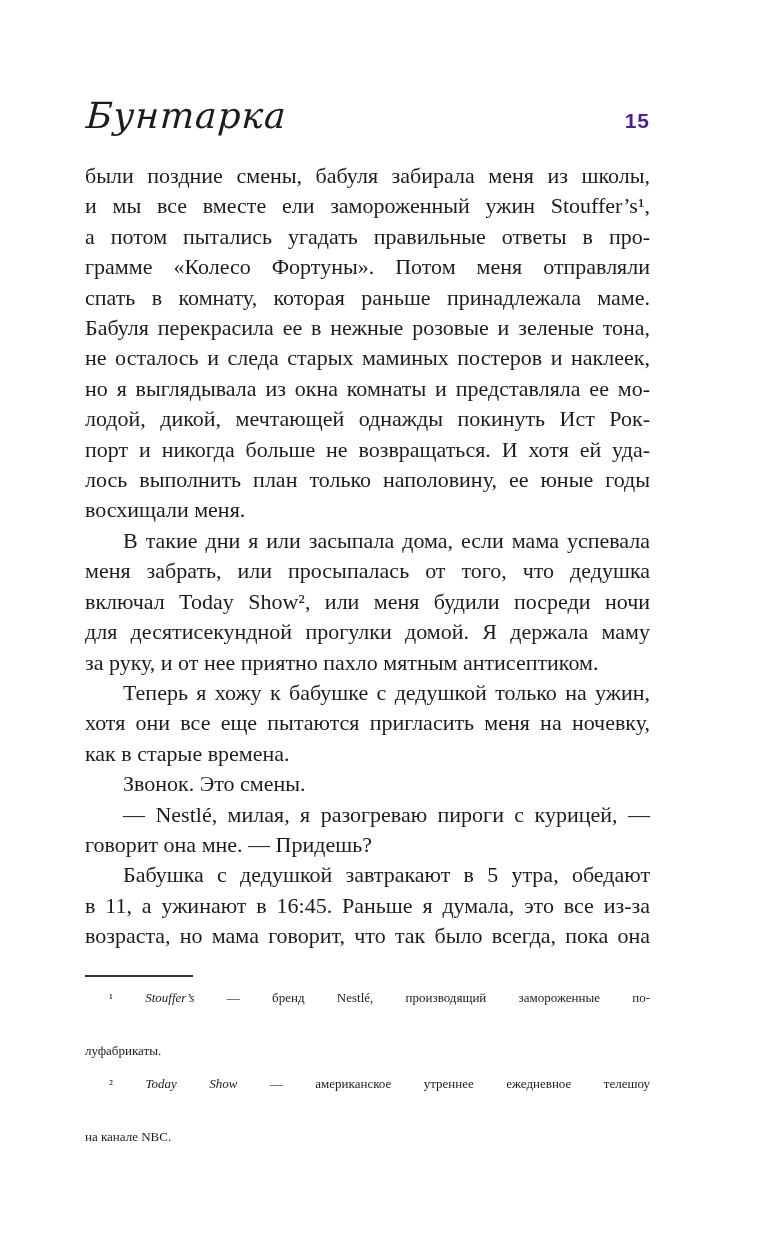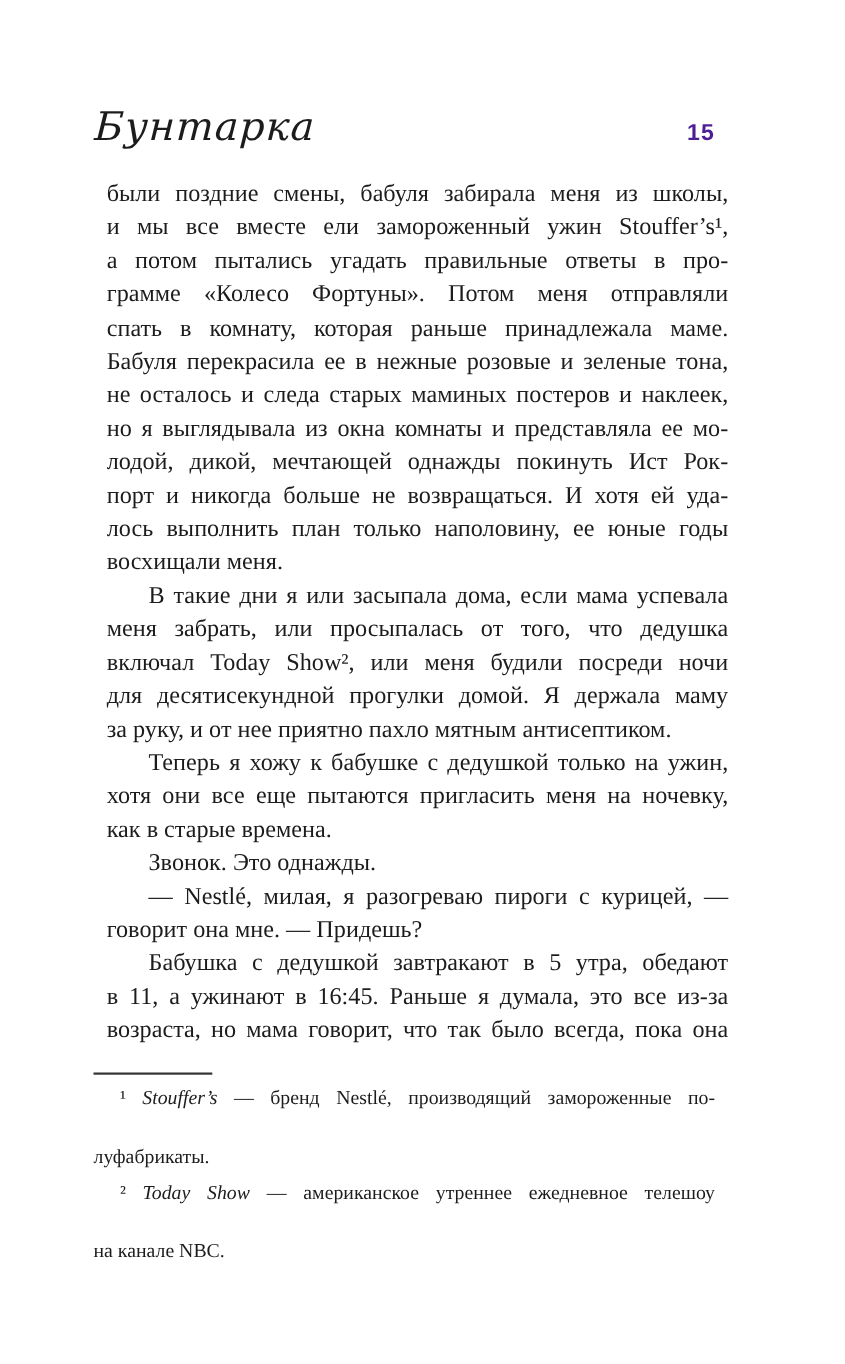--- a/index.html
+++ b/index.html
@@ -33,21 +33,21 @@
   .page-number {
     font-family: "Liberation Sans", sans-serif;
     font-weight: 700;
     font-size: 21px;
     letter-spacing: 1px;
     color: #4c1d95;
   }
   .body-text {
     position: absolute;
     top: 161px;
-    left: 97px;
+    left: 85px;
     width: 565px;
     font-size: 22px;
     line-height: 30.4px;
   }
   .line {
     text-align: justify;
     text-align-last: justify;
     white-space: normal;
   }
   .line.endline { text-align-last: left; }
@@ -57,21 +57,21 @@
     top: 975px;
     left: 85px;
     width: 108px;
     border-top: 2px solid #333333;
   }
   .footnotes {
     position: absolute;
     top: 984px;
     left: 85px;
     width: 565px;
-    font-size: 18px;
+    font-size: 13px;
     line-height: 28.5px;
   }
   .footnote { margin-bottom: 5px; }
   .fline {
     text-align: justify;
     text-align-last: justify;
   }
   .fline.endline { text-align-last: left; margin-top: 24px; }
   .fline.indent { text-indent: 24px; }
   .fline i { font-style: italic; }
@@ -99,21 +99,21 @@
       <div class="line">лось выполнить план только наполовину, ее юные годы</div>
       <div class="line endline">восхищали меня.</div>
       <div class="line indent">В такие дни я или засыпала дома, если мама успевала</div>
       <div class="line">меня забрать, или просыпалась от того, что дедушка</div>
       <div class="line">включал Today Show², или меня будили посреди ночи</div>
       <div class="line">для десятисекундной прогулки домой. Я держала маму</div>
       <div class="line endline">за руку, и от нее приятно пахло мятным антисептиком.</div>
       <div class="line indent">Теперь я хожу к бабушке с дедушкой только на ужин,</div>
       <div class="line">хотя они все еще пытаются пригласить меня на ночевку,</div>
       <div class="line endline">как в старые времена.</div>
-      <div class="line indent endline">Звонок. Это однажды.</div>
+      <div class="line indent endline">Звонок. Это смены.</div>
       <div class="line indent">— Nestlé, милая, я разогреваю пироги с курицей, —</div>
       <div class="line endline">говорит она мне. — Придешь?</div>
       <div class="line indent">Бабушка с дедушкой завтракают в 5 утра, обедают</div>
       <div class="line">в 11, а ужинают в 16:45. Раньше я думала, это все из-за</div>
       <div class="line">возраста, но мама говорит, что так было всегда, пока она</div>
     </main>
 
   <div class="footnote-rule"></div>
 
   <section class="footnotes">

